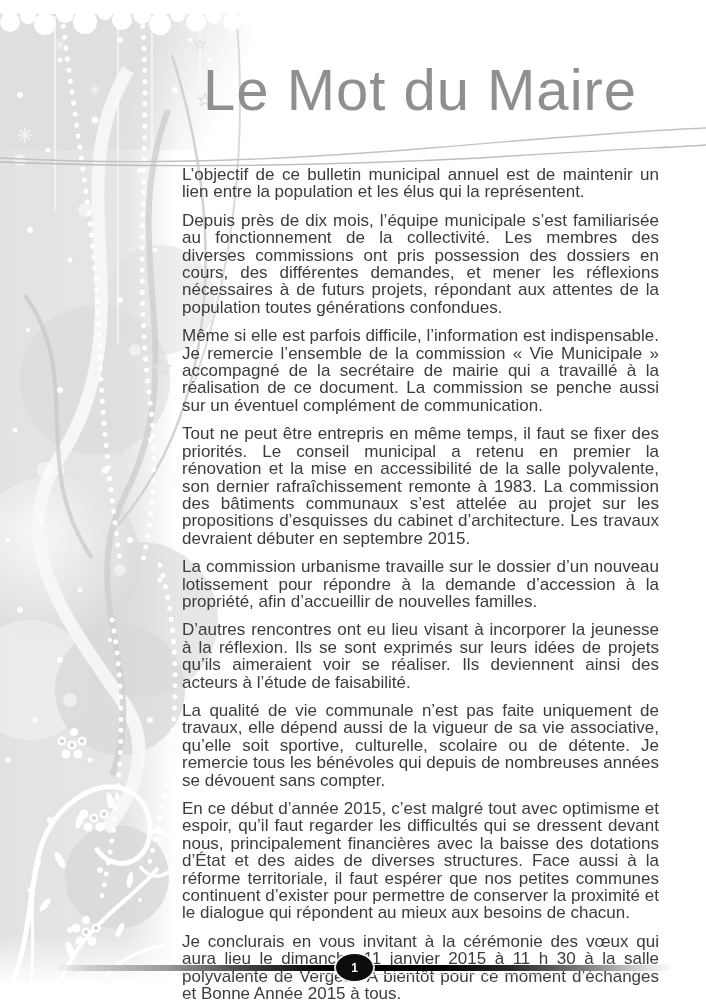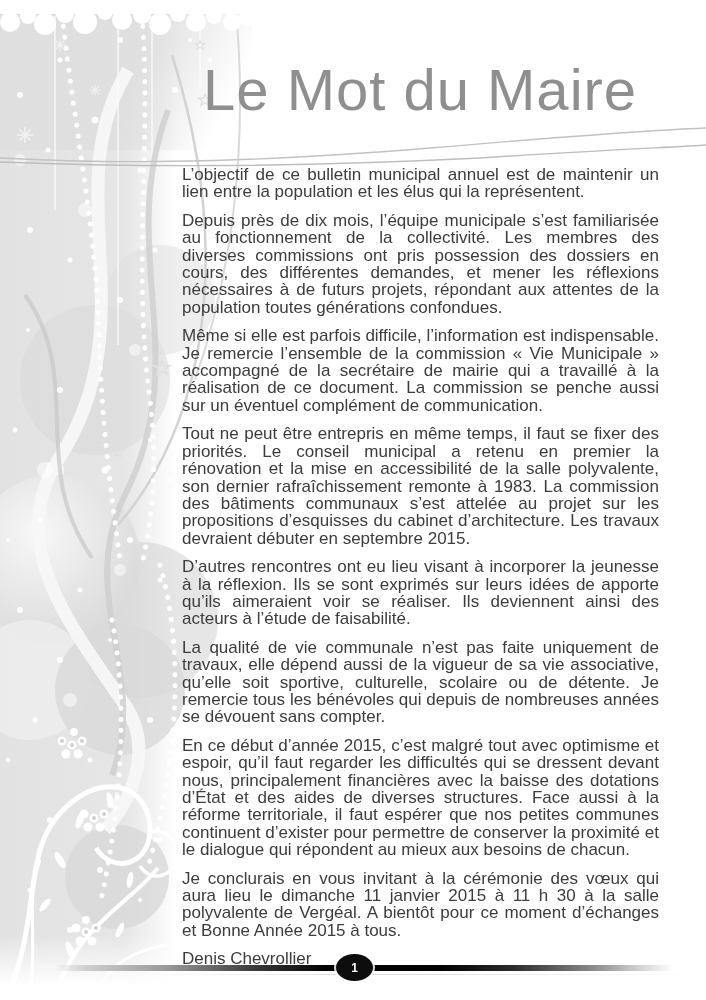--- a/index.html
+++ b/index.html
@@ -258,21 +258,22 @@
   <svg class="wave" width="706" height="70" viewBox="0 0 706 70" aria-hidden="true">
     <path d="M0 40 C 150 48 280 42 430 30 C 570 18 660 12 706 10" fill="none" stroke="#c2c2c2" stroke-width="1.4"></path>
     <path d="M0 44 C 150 50 320 48 480 40 C 600 32 680 29 706 27" fill="none" stroke="#bdbdbd" stroke-width="1.4"></path>
   </svg>
 
   <div class="content">
     <p>L’objectif de ce bulletin municipal annuel est de maintenir un lien entre la population et les élus qui la représentent.</p>
     <p>Depuis près de dix mois, l’équipe municipale s’est familiarisée au fonctionnement de la collectivité.  Les membres des diverses commissions ont pris possession des dossiers en cours, des différentes demandes, et mener les réflexions nécessaires à de futurs projets, répondant aux attentes de la population toutes générations confondues.</p>
     <p>Même si elle est parfois difficile, l’information est indispensable. Je remercie l’ensemble de la commission « Vie Municipale » accompagné de la secrétaire de mairie qui a travaillé à la réalisation de ce document. La commission se penche aussi sur un éventuel complément de communication.</p>
     <p>Tout ne peut être entrepris en même temps, il faut se fixer des priorités. Le conseil municipal a retenu en premier la rénovation et la mise en accessibilité de la salle polyvalente, son dernier rafraîchissement remonte à 1983. La commission des bâtiments communaux s’est attelée au projet sur les propositions d’esquisses du cabinet d’architecture. Les travaux devraient débuter en septembre 2015.</p>
-    <p>D’autres rencontres ont eu lieu visant à incorporer la jeunesse à la réflexion. Ils se sont exprimés sur leurs idées de apporte qu’ils aimeraient voir se réaliser. Ils deviennent ainsi des acteurs à l’étude de faisabilité.</p>
+    <p>La commission urbanisme travaille sur le dossier d’un nouveau lotissement pour répondre à la demande d’accession à la propriété, afin d’accueillir de nouvelles familles.</p>
+    <p>D’autres rencontres ont eu lieu visant à incorporer la jeunesse à la réflexion. Ils se sont exprimés sur leurs idées de projets qu’ils aimeraient voir se réaliser. Ils deviennent ainsi des acteurs à l’étude de faisabilité.</p>
     <p>La qualité de vie communale n’est pas faite uniquement de travaux, elle dépend aussi de la vigueur de sa vie associative, qu’elle soit sportive, culturelle, scolaire ou de détente. Je remercie tous les bénévoles qui depuis de nombreuses années se dévouent sans compter.</p>
     <p>En ce début d’année 2015, c’est malgré tout avec optimisme et espoir, qu’il faut regarder les difficultés qui se dressent devant nous, principalement financières avec la baisse des dotations d’État et des aides de diverses structures. Face aussi à la réforme territoriale, il faut espérer que nos petites communes continuent d’exister pour permettre de conserver la proximité et le dialogue qui répondent au mieux aux besoins de chacun.</p>
     <p>Je conclurais en vous invitant à la cérémonie des vœux qui aura lieu le dimanche 11 janvier 2015 à 11 h 30 à la salle polyvalente de Vergéal. A bientôt pour ce moment d’échanges et Bonne Année 2015 à tous.</p>
     <div class="signature">Denis Chevrollier</div>
   </div>
 
   <div class="footer-bar"></div>
   <div class="footer-underline"></div>
   <div class="page-badge">
     <span>1</span>

